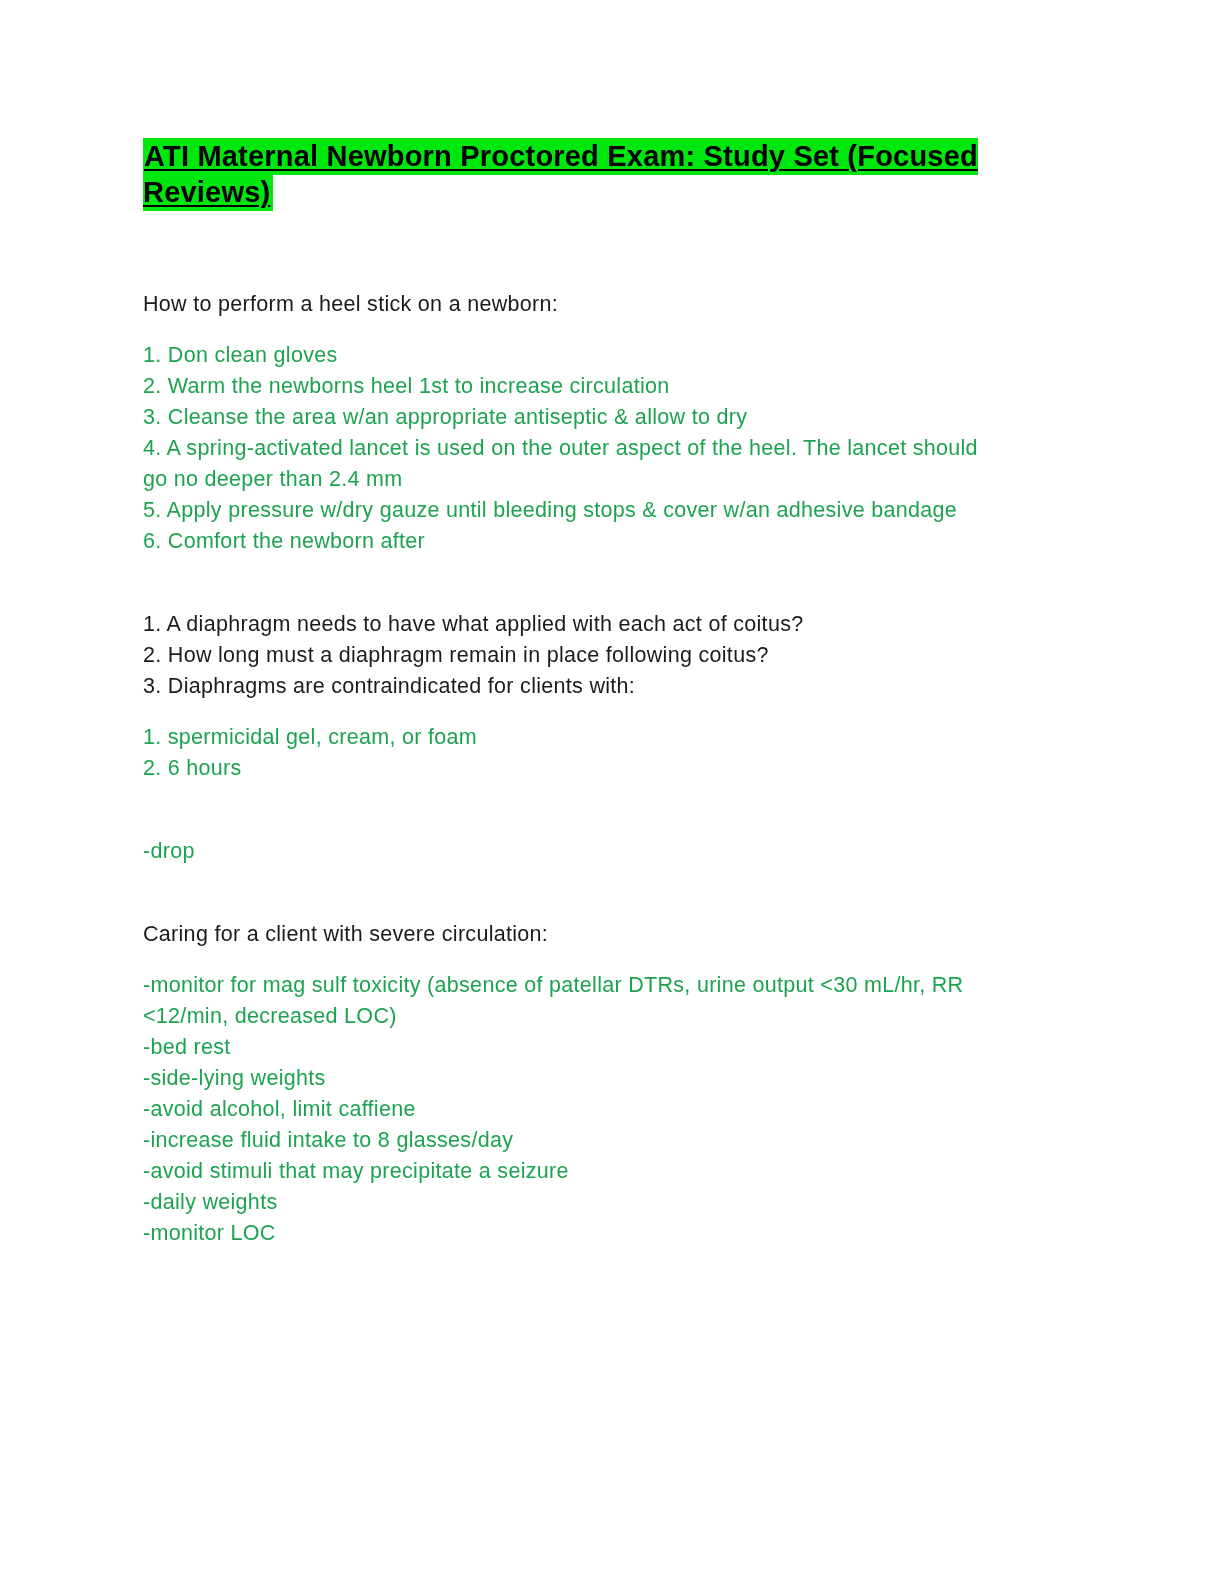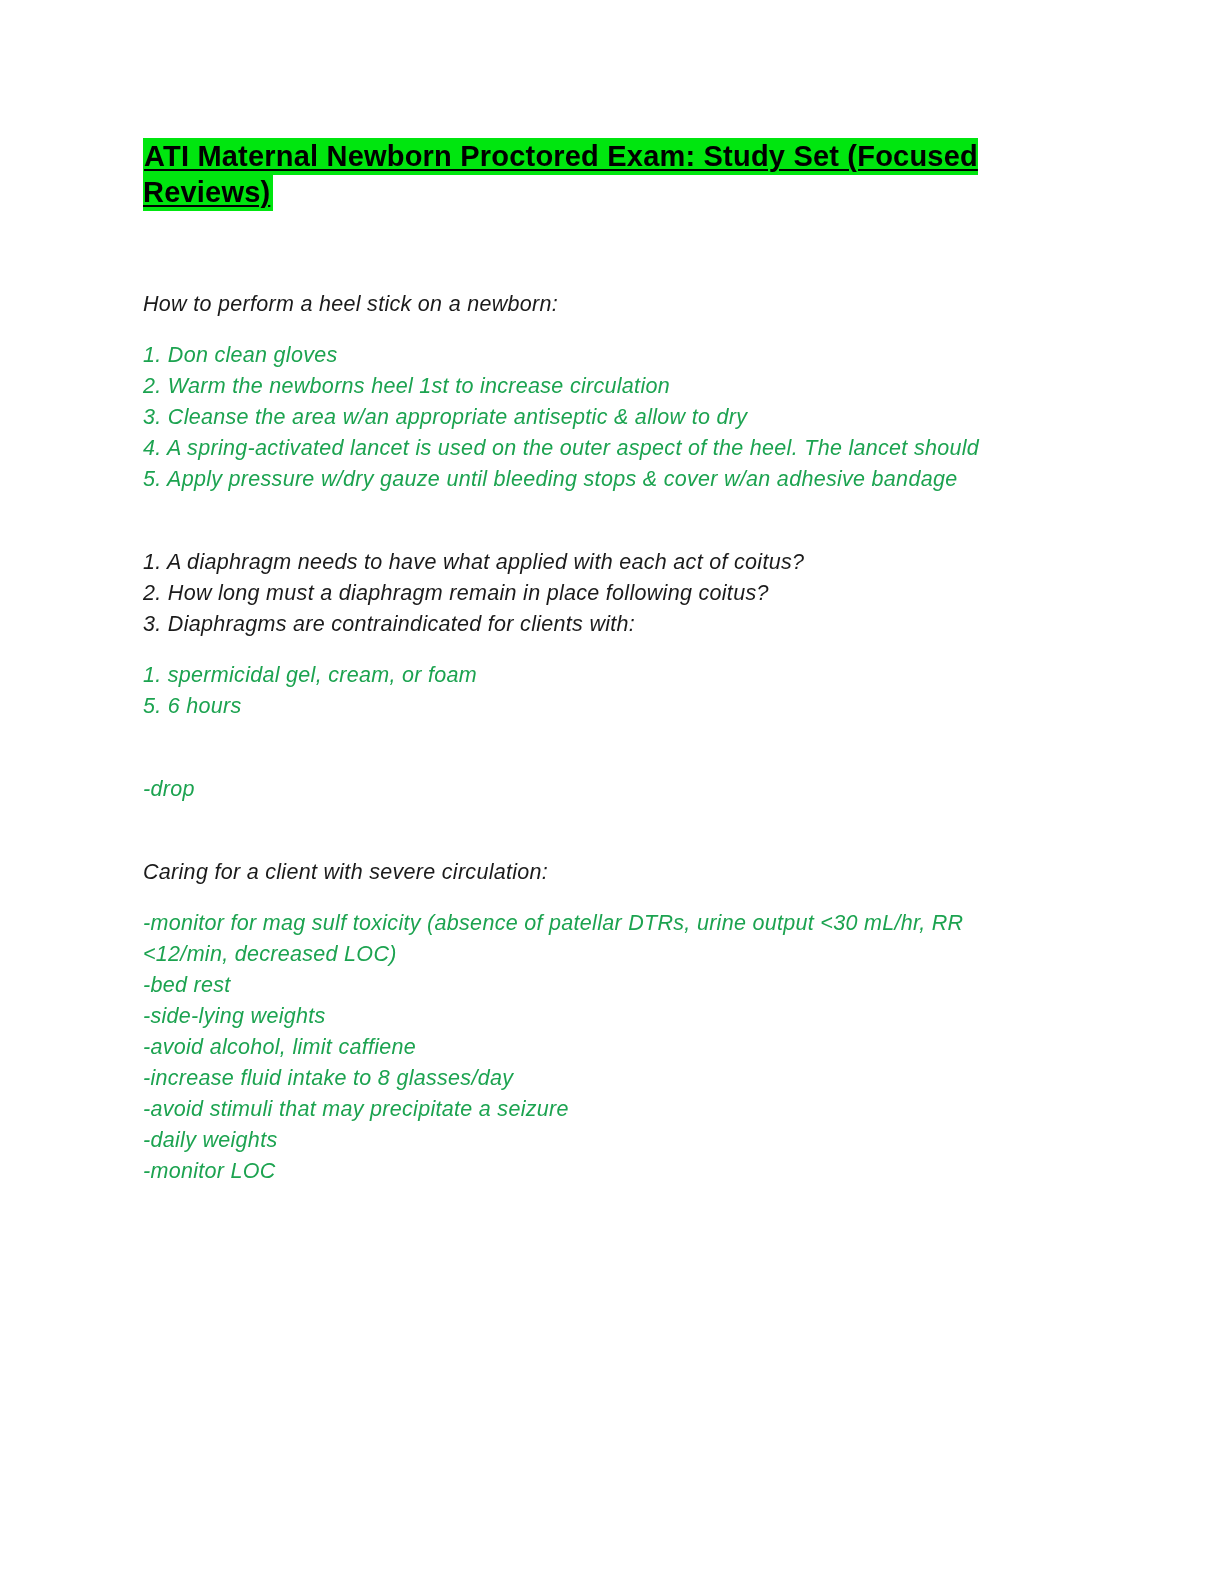--- a/index.html
+++ b/index.html
@@ -31,21 +31,20 @@
   }
   .doc-title .hl {
     background: var(--highlight-color, #00e60f);
     text-decoration: underline;
     text-decoration-thickness: 2px;
     text-underline-offset: 3px;
     padding: 2px 3px 3px 1px;
   }
   .qa-section {
     margin: 0 0 52px 0;
-    font-style: italic;
   }
   .question-block {
     margin: 0 0 20px 0;
   }
   .answer-block {
     margin: 0;
   }
   .line {
     font-size: 21.5px;
     line-height: 31px;
@@ -69,32 +68,34 @@
   <main id="sections">
       <section class="qa-section">
         <div class="question-block">
           <div class="line">How to perform a heel stick on a newborn:</div>
         </div>
         <div class="answer-block">
           <div class="line">1. Don clean gloves</div>
           <div class="line">2. Warm the newborns heel 1st to increase circulation</div>
           <div class="line">3. Cleanse the area w/an appropriate antiseptic &amp; allow to dry</div>
           <div class="line">4. A spring-activated lancet is used on the outer aspect of the heel. The lancet should</div>
+          <div class="line">go no deeper than 2.4 mm</div>
           <div class="line">5. Apply pressure w/dry gauze until bleeding stops &amp; cover w/an adhesive bandage</div>
+          <div class="line">6. Comfort the newborn after</div>
         </div>
       </section>
       <section class="qa-section">
         <div class="question-block">
           <div class="line">1. A diaphragm needs to have what applied with each act of coitus?</div>
           <div class="line">2. How long must a diaphragm remain in place following coitus?</div>
           <div class="line">3. Diaphragms are contraindicated for clients with:</div>
         </div>
         <div class="answer-block">
           <div class="line">1. spermicidal gel, cream, or foam</div>
-          <div class="line">5. 6 hours</div>
+          <div class="line">2. 6 hours</div>
         </div>
       </section>
       <section class="qa-section">
         <div class="answer-block">
           <div class="line">-drop</div>
         </div>
       </section>
       <section class="qa-section">
         <div class="question-block">
           <div class="line">Caring for a client with severe circulation:</div>

